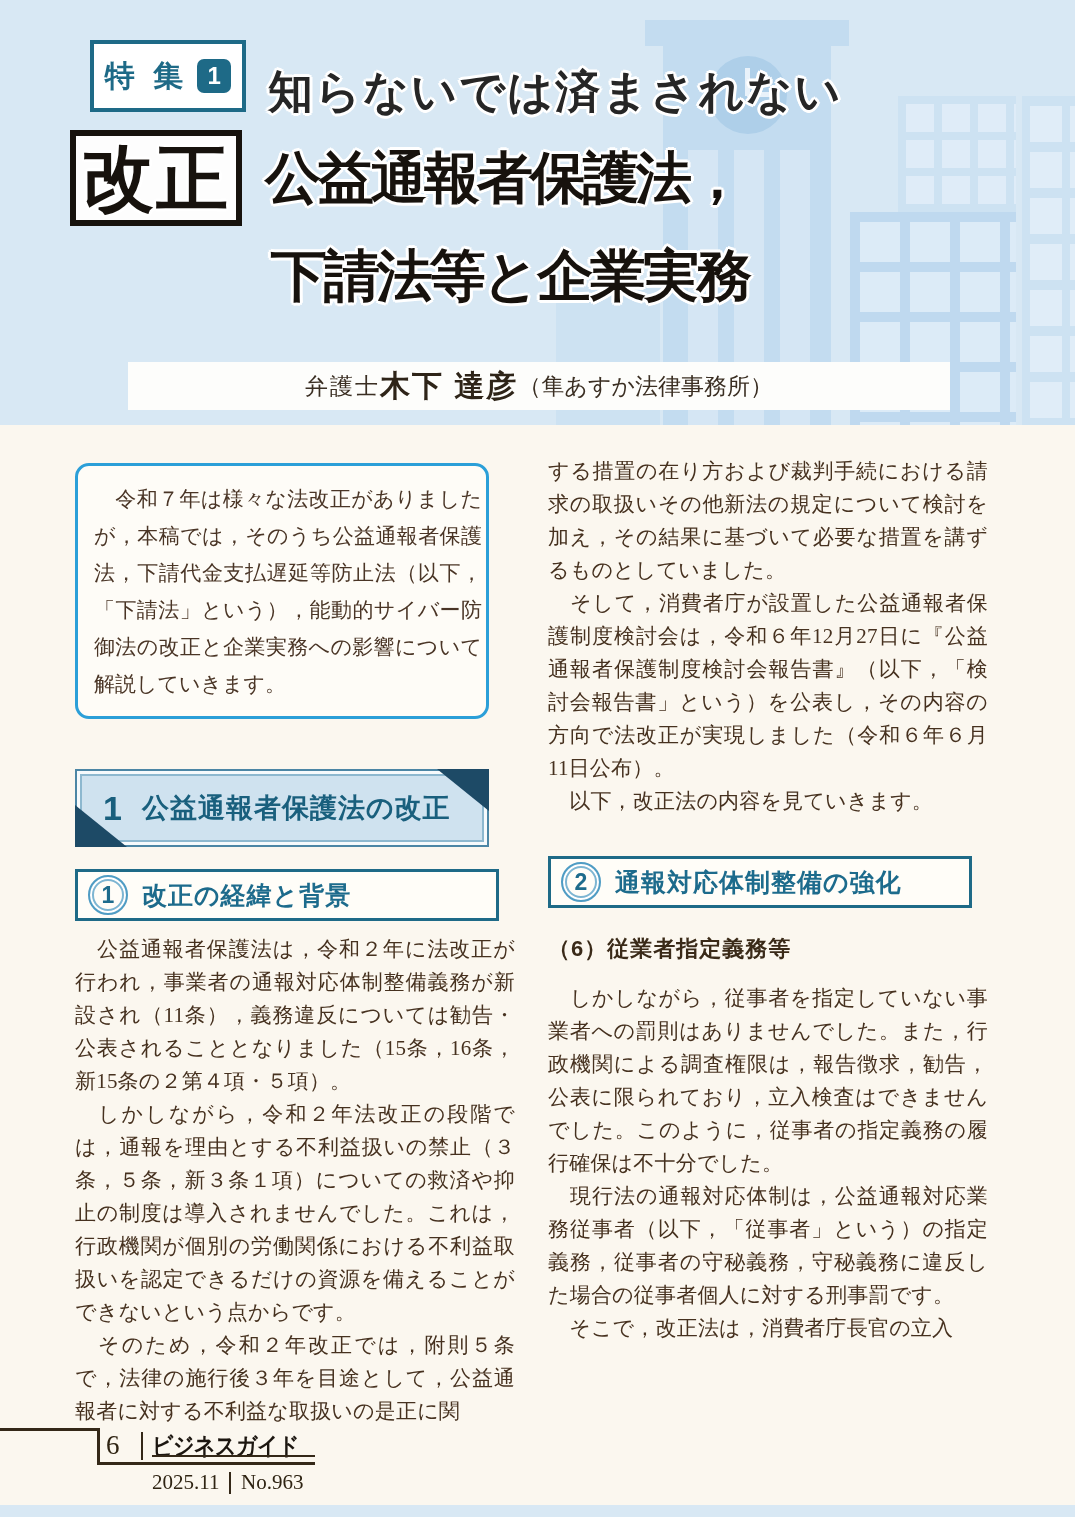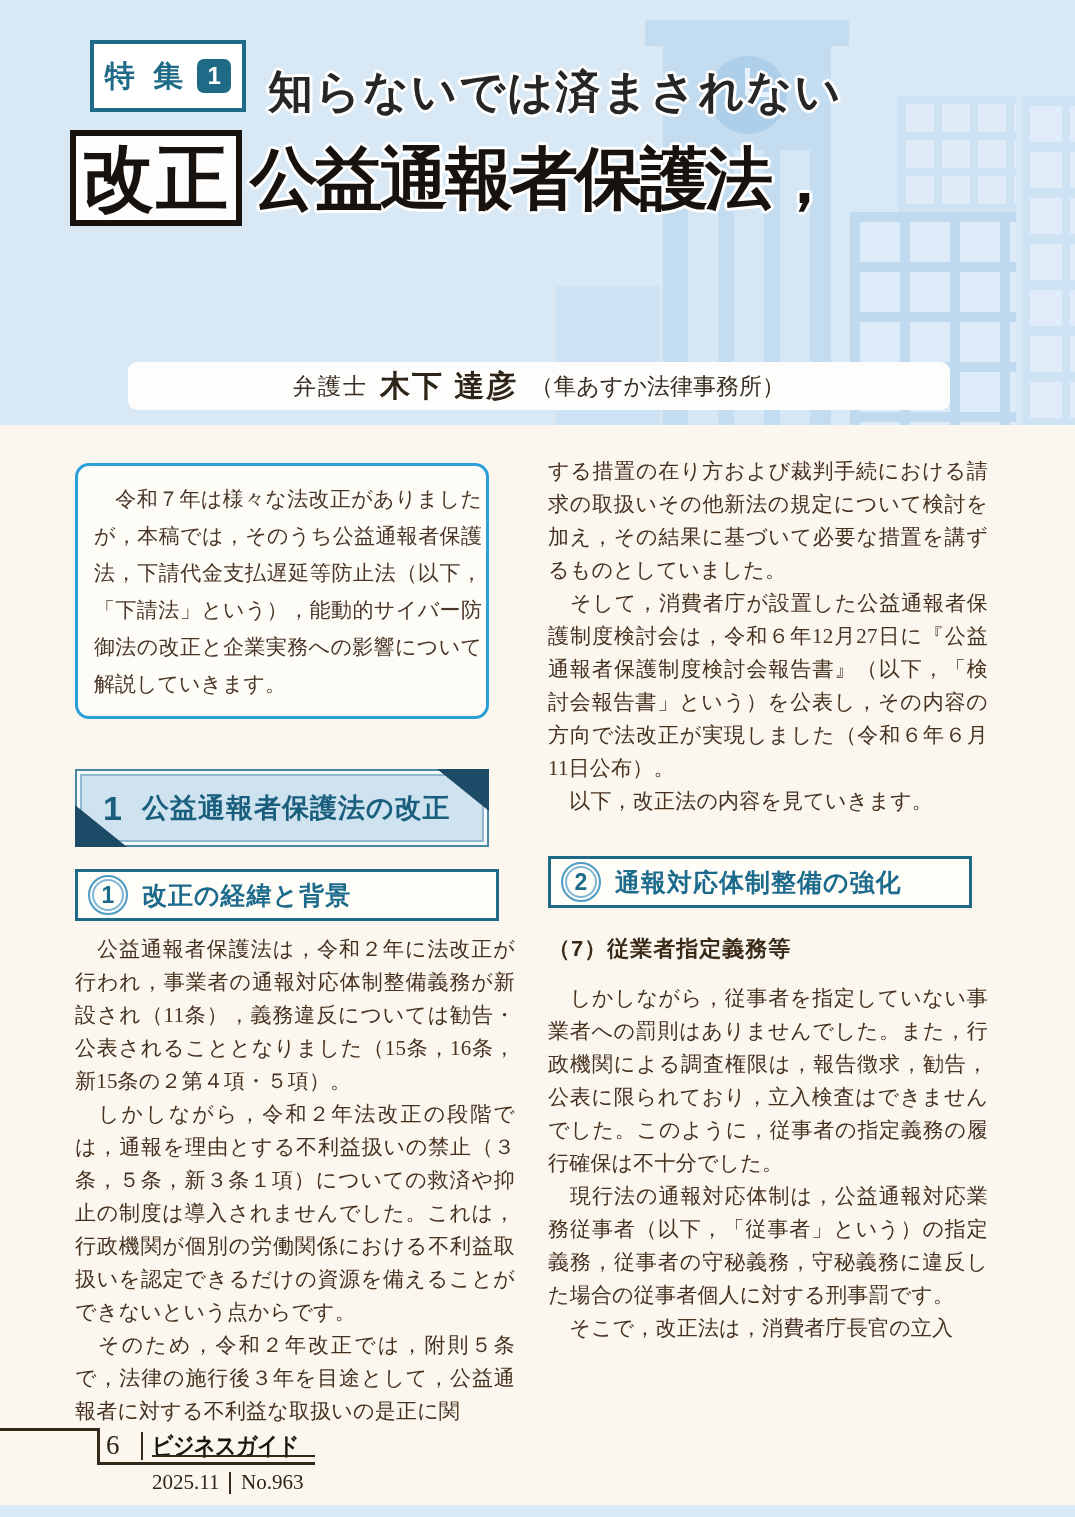--- a/index.html
+++ b/index.html
@@ -32,28 +32,28 @@
   .feature-box{position:absolute;left:90px;top:40px;width:148px;height:64px;background:#fff;
     border:4px solid #1e6a87;display:flex;align-items:center;justify-content:center;gap:9px;}
   .feature-label{color:#1e6a87;font-size:30px;font-weight:900;letter-spacing:5px;}
   .feature-num{width:34px;height:34px;background:#1e6a87;color:#fff;border-radius:7px;
     display:flex;align-items:center;justify-content:center;font-size:24px;font-weight:900;}
   
   .outline-w{text-shadow:-3px 0 0 #fff,3px 0 0 #fff,0 -3px 0 #fff,0 3px 0 #fff,
     -2px -2px 0 #fff,2px -2px 0 #fff,-2px 2px 0 #fff,2px 2px 0 #fff;}
   .subtitle{position:absolute;left:268px;top:62px;font-size:45px;font-weight:900;color:#262626;
     letter-spacing:2px;}
-  .title-line1{position:absolute;left:70px;top:130px;width:960px;display:flex;align-items:center;justify-content:flex-start;}
+  .title-line1{position:absolute;left:70px;top:130px;width:960px;display:flex;align-items:center;justify-content:flex-start;gap:15px;}
   .title-badge{border:6px solid #17120d;background:#fdfdfd;padding:0 6px;font-size:72px;line-height:84px;
     font-weight:900;color:#17120d;letter-spacing:2px;margin-right:8px;flex:0 0 auto;}
-  .title-big{font-size:68px;line-height:96px;font-weight:900;color:#17120d;letter-spacing:-3px;white-space:nowrap;}
+  .title-big{font-size:56px;line-height:96px;font-weight:900;color:#17120d;letter-spacing:-3px;white-space:nowrap;}
   .title-line2{position:absolute;left:70px;top:228px;width:880px;text-align:center;}
   
   .author-strip{position:absolute;left:128px;top:362px;width:822px;height:48px;background:#fdfdfb;
-    border-radius:9px;display:flex;align-items:center;justify-content:center;gap:12px;color:#3a2e22;text-align:right;}
+    border-radius:0;display:flex;align-items:center;justify-content:center;color:#3a2e22;text-align:right;}
   .author-role{font-size:23px;letter-spacing:2px;}
   .author-name{font-size:30px;font-weight:700;letter-spacing:2px;color:#2e2418;}
   .author-aff{font-size:23px;}
   
   .col{position:absolute;width:440px;}
   .col-left{left:75px;top:463px;}
   .col-right{left:548px;top:455px;}
   .bodytext p{margin:0;font-family:"Liberation Serif","DejaVu Serif",serif;font-size:21px;
     line-height:33px;color:#46311f;text-align:justify;letter-spacing:0.2px;}
   
@@ -115,20 +115,23 @@
     <span class="feature-label">特 集</span>
     <span class="feature-num">1</span>
   </div>
 
   <div class="subtitle outline-w">知らないでは済まされない</div>
 
   <div class="title-line1">
     <span class="title-badge outline-w">改正</span>
     <span class="title-big outline-w">公益通報者保護法，</span>
   </div>
+  <div class="title-line2">
+    <span class="title-big outline-w">下請法等と企業実務</span>
+  </div>
 
   <div class="author-strip">
     <span class="author-role">弁護士</span>
     <span class="author-name">木下 達彦</span>
     <span class="author-aff">（隼あすか法律事務所）</span>
   </div>
 </div>
 
 <div class="col col-left">
   <div class="lead-box">
@@ -157,21 +160,21 @@
     <p>する措置の在り方および裁判手続における請求の取扱いその他新法の規定について検討を加え，その結果に基づいて必要な措置を講ずるものとしていました。</p>
     <p>　そして，消費者庁が設置した公益通報者保護制度検討会は，令和６年12月27日に『公益通報者保護制度検討会報告書』（以下，「検討会報告書」という）を公表し，その内容の方向で法改正が実現しました（令和６年６月11日公布）。</p>
     <p>　以下，改正法の内容を見ていきます。</p>
   </div>
 
   <div class="sub-box" style="margin-top:38px;">
     <span class="circ-num">2</span>
     <span class="sub-title">通報対応体制整備の強化</span>
   </div>
 
-  <div class="bold-head">（7）従業者指定義務等</div>
+  <div class="bold-head">（6）従業者指定義務等</div>
 
   <div class="bodytext right-body">
     <p>　しかしながら，従事者を指定していない事業者への罰則はありませんでした。また，行政機関による調査権限は，報告徴求，勧告，公表に限られており，立入検査はできませんでした。このように，従事者の指定義務の履行確保は不十分でした。</p>
     <p>　現行法の通報対応体制は，公益通報対応業務従事者（以下，「従事者」という）の指定義務，従事者の守秘義務，守秘義務に違反した場合の従事者個人に対する刑事罰です。</p>
     <p>　そこで，改正法は，消費者庁長官の立入</p>
   </div>
 </div>
 
 <div class="footer">
   <div class="f-topline"></div>

